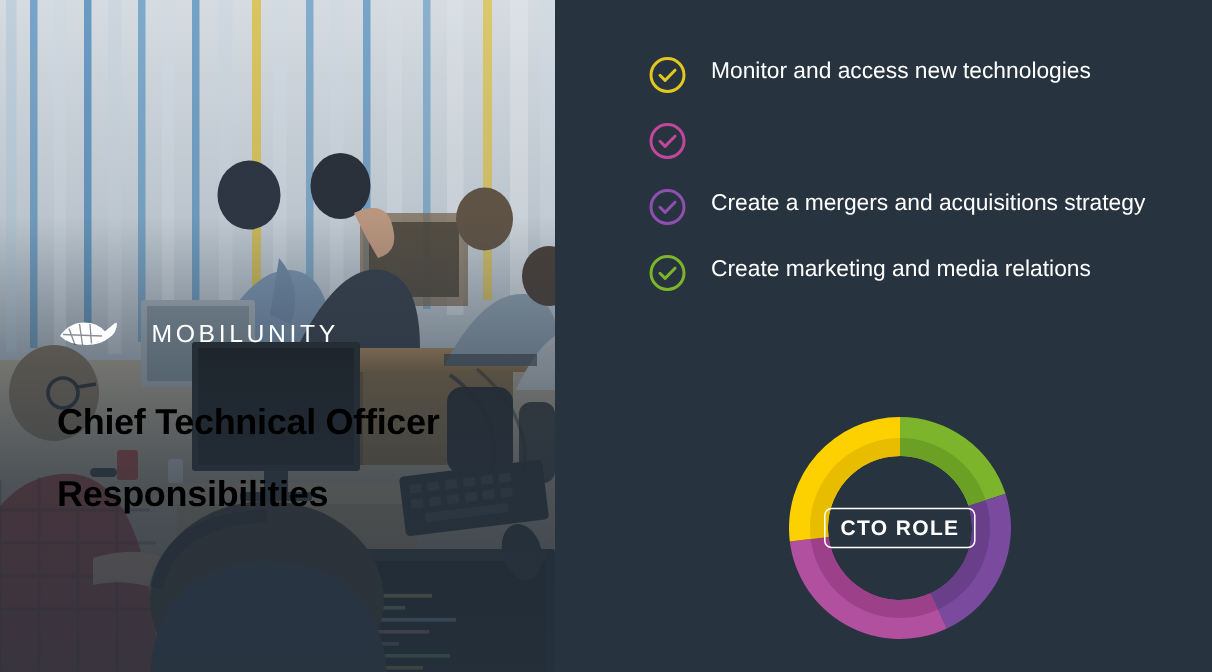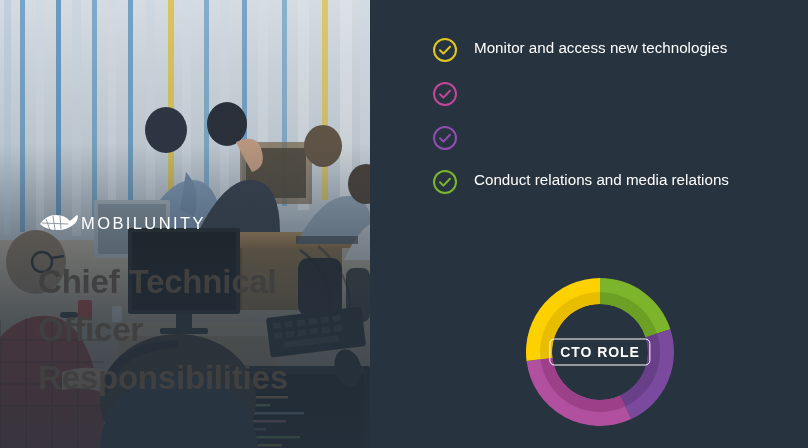--- a/index.html
+++ b/index.html
@@ -31,39 +31,39 @@
        rgba(39,51,63,0.10) 0%,
        rgba(39,51,63,0.18) 32%,
        rgba(39,51,63,0.50) 52%,
        rgba(39,51,63,0.74) 72%,
        rgba(39,51,63,0.86) 100%);
   }
 
   
   .logo-row {
     position:absolute; left:38px; top:210px;
-    display:flex; align-items:center; gap:1px;
+    display:flex; align-items:center; gap:21px;
     z-index:5;
   }
   .logo-mark { width:42px; height:26px; display:block; }
   .logo-text {
     color:#ffffff;
     font-size:16.5px;
     letter-spacing:2.4px;
     font-weight:400;
     white-space:nowrap;
   }
 
   
   .headline {
     position:absolute; left:38px; top:258px;
     width:300px;
     z-index:5;
-    color:#404040;
-    font-size:33px;
+    color:#000000;
+    font-size:24px;
     font-weight:700;
     line-height:48px;
     letter-spacing:-0.2px;
   }
 
   
   .right-panel {
     position:relative;
     flex:1 1 auto;
     height:448px;
@@ -327,28 +327,29 @@
           <circle cx="13" cy="13" r="11" fill="none" stroke="#c2479a" stroke-width="2"></circle>
           <path d="M8 13.2 L11.4 16.6 L18 9.8" fill="none" stroke="#c2479a" stroke-width="2" stroke-linecap="round" stroke-linejoin="round"></path>
         </svg>
       </li>
 
       <li class="resp-item">
         <svg class="check-icon" width="26" height="26" viewBox="0 0 26 26">
           <circle cx="13" cy="13" r="11" fill="none" stroke="#8e4fae" stroke-width="2"></circle>
           <path d="M8 13.2 L11.4 16.6 L18 9.8" fill="none" stroke="#8e4fae" stroke-width="2" stroke-linecap="round" stroke-linejoin="round"></path>
         </svg>
+        <span class="resp-text">Create a mergers and acquisitions strategy</span>
       </li>
 
       <li class="resp-item">
         <svg class="check-icon" width="26" height="26" viewBox="0 0 26 26">
           <circle cx="13" cy="13" r="11" fill="none" stroke="#7cb52c" stroke-width="2"></circle>
           <path d="M8 13.2 L11.4 16.6 L18 9.8" fill="none" stroke="#7cb52c" stroke-width="2" stroke-linecap="round" stroke-linejoin="round"></path>
         </svg>
-        <span class="resp-text">Conduct relations and media relations</span>
+        <span class="resp-text">Create marketing and media relations</span>
       </li>
     </ul>
 
     <div class="donut-wrap">
       <svg class="donut-svg" viewBox="0 0 160 160">
         <g id="donut-outer">
             <path d="M80 6 A74 74 0 0 1 150.37818220584137 57.13274241625389 L125.65071278216737 65.16718427000252 A48 48 0 0 0 80 32 Z" fill="#7cb52c"></path>
             <path d="M150.37818220584137 57.13274241625389 A74 74 0 0 1 111.27375136881176 147.0667762407121 L100.28567656355358 123.50277377775919 A48 48 0 0 0 125.65071278216737 65.16718427000252 Z" fill="#7a4a9e"></path>
             <path d="M111.27375136881176 147.0667762407121 A74 74 0 0 1 6.551584778542178 89.01833141198092 L32.35778472121655 85.84972848344708 A48 48 0 0 0 100.28567656355358 123.50277377775919 Z" fill="#b0509f"></path>
             <path d="M6.551584778542178 89.01833141198092 A74 74 0 0 1 79.99999999999999 6 L79.99999999999999 32 A48 48 0 0 0 32.35778472121655 85.84972848344708 Z" fill="#fdd000"></path>

